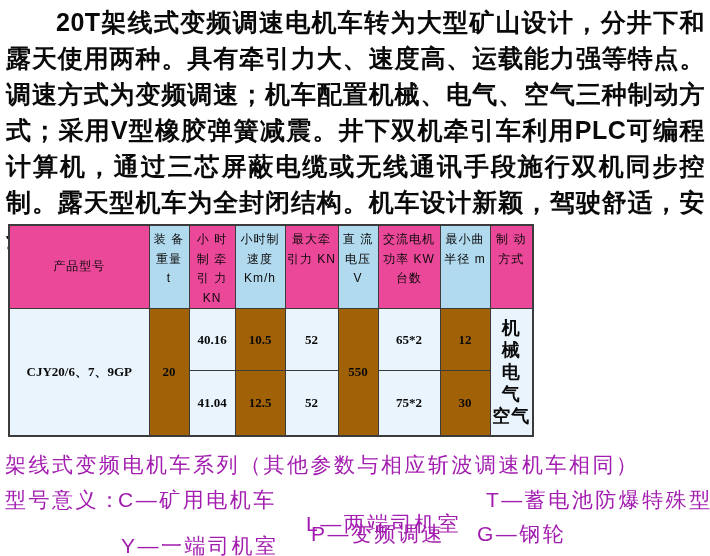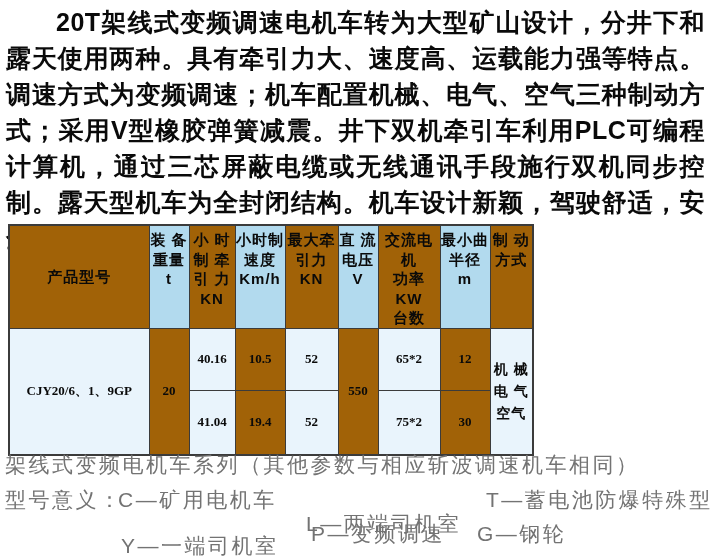--- a/index.html
+++ b/index.html
@@ -18,40 +18,40 @@
     position:absolute;left:8px;top:224px;
     border-collapse:collapse;table-layout:fixed;
     border:2.5px solid #3b3b3b;
   }
   .spec-table td{
     border:1.6px solid #3b3b3b;
     text-align:center;padding:0;overflow:hidden;
   }
   td.hd{
     vertical-align:top;padding-top:4px;
-    font-size:15px;font-weight:bold;line-height:19.5px;letter-spacing:1px;
+    font-size:12px;font-weight:normal;line-height:19.5px;letter-spacing:1px;
   }
   td.hd-mid{vertical-align:middle;padding-top:0;}
   td.num{
     vertical-align:middle;
     font-family:Liberation Serif, serif;
     font-size:13px;font-weight:bold;letter-spacing:0;
   }
   td.brake{
-    vertical-align:middle;font-size:14px;font-weight:bold;line-height:22px;letter-spacing:1px;margin-top:25px;
+    vertical-align:middle;font-size:18px;font-weight:bold;line-height:22px;letter-spacing:1px;margin-top:25px;
   }
   
-  .hl{background:#a16207;}   
+  .hl{background:#ec4899;}   
   .hdk{background:#b2daee;}  
   .bl{background:#e9f4fc;}   
   .bdk{background:#a16207;}  
   
   .note{
     position:absolute;font-size:21px;letter-spacing:2.5px;
-    white-space:nowrap;color:#737373;
+    white-space:nowrap;color:#a21caf;
   }
   .n-series{left:5px;top:451px;}
   .n-label{left:5px;top:486px;}
   .n-c{left:118px;top:486px;}
   .n-l{left:306px;top:510px;}
   .n-t{left:486px;top:486px;}
   .n-y{left:121px;top:520px;margin-top:12px;}
   .n-p{left:311px;top:520px;}
   .n-g{left:477px;top:520px;text-align:center;}
 </style>
@@ -110,37 +110,37 @@
     <td class="hd hdk">
       <div>最小曲</div>
       <div>半径 m</div>
     </td>
     <td class="hd hl">
       <div>制 动</div>
       <div>方式</div>
     </td>
   </tr>
   <tr style="height:62px">
-    <td class="num bl" rowspan="2">CJY20/6、1、9GP</td>
+    <td class="num bl" rowspan="2">CJY20/6、7、9GP</td>
     <td class="num bdk" rowspan="2">20</td>
     <td class="num bl">40.16</td>
     <td class="num bdk">10.5</td>
     <td class="num bl">52</td>
     <td class="num bdk" rowspan="2">550</td>
     <td class="num bl">65*2</td>
     <td class="num bdk">12</td>
     <td class="brake bl" rowspan="2">
       <div>机 械</div>
       <div>电 气</div>
       <div>空气</div>
     </td>
   </tr>
   <tr style="height:65px">
     <td class="num bl">41.04</td>
-    <td class="num bdk">19.4</td>
+    <td class="num bdk">12.5</td>
     <td class="num bl">52</td>
     <td class="num bl">75*2</td>
     <td class="num bdk">30</td>
   </tr>
 </tbody>
   </table>
 
 <div class="note n-series">架线式变频电机车系列（其他参数与相应斩波调速机车相同）</div>
 <div class="note n-label">型号意义：</div>
 <div class="note n-c">C—矿用电机车</div>

